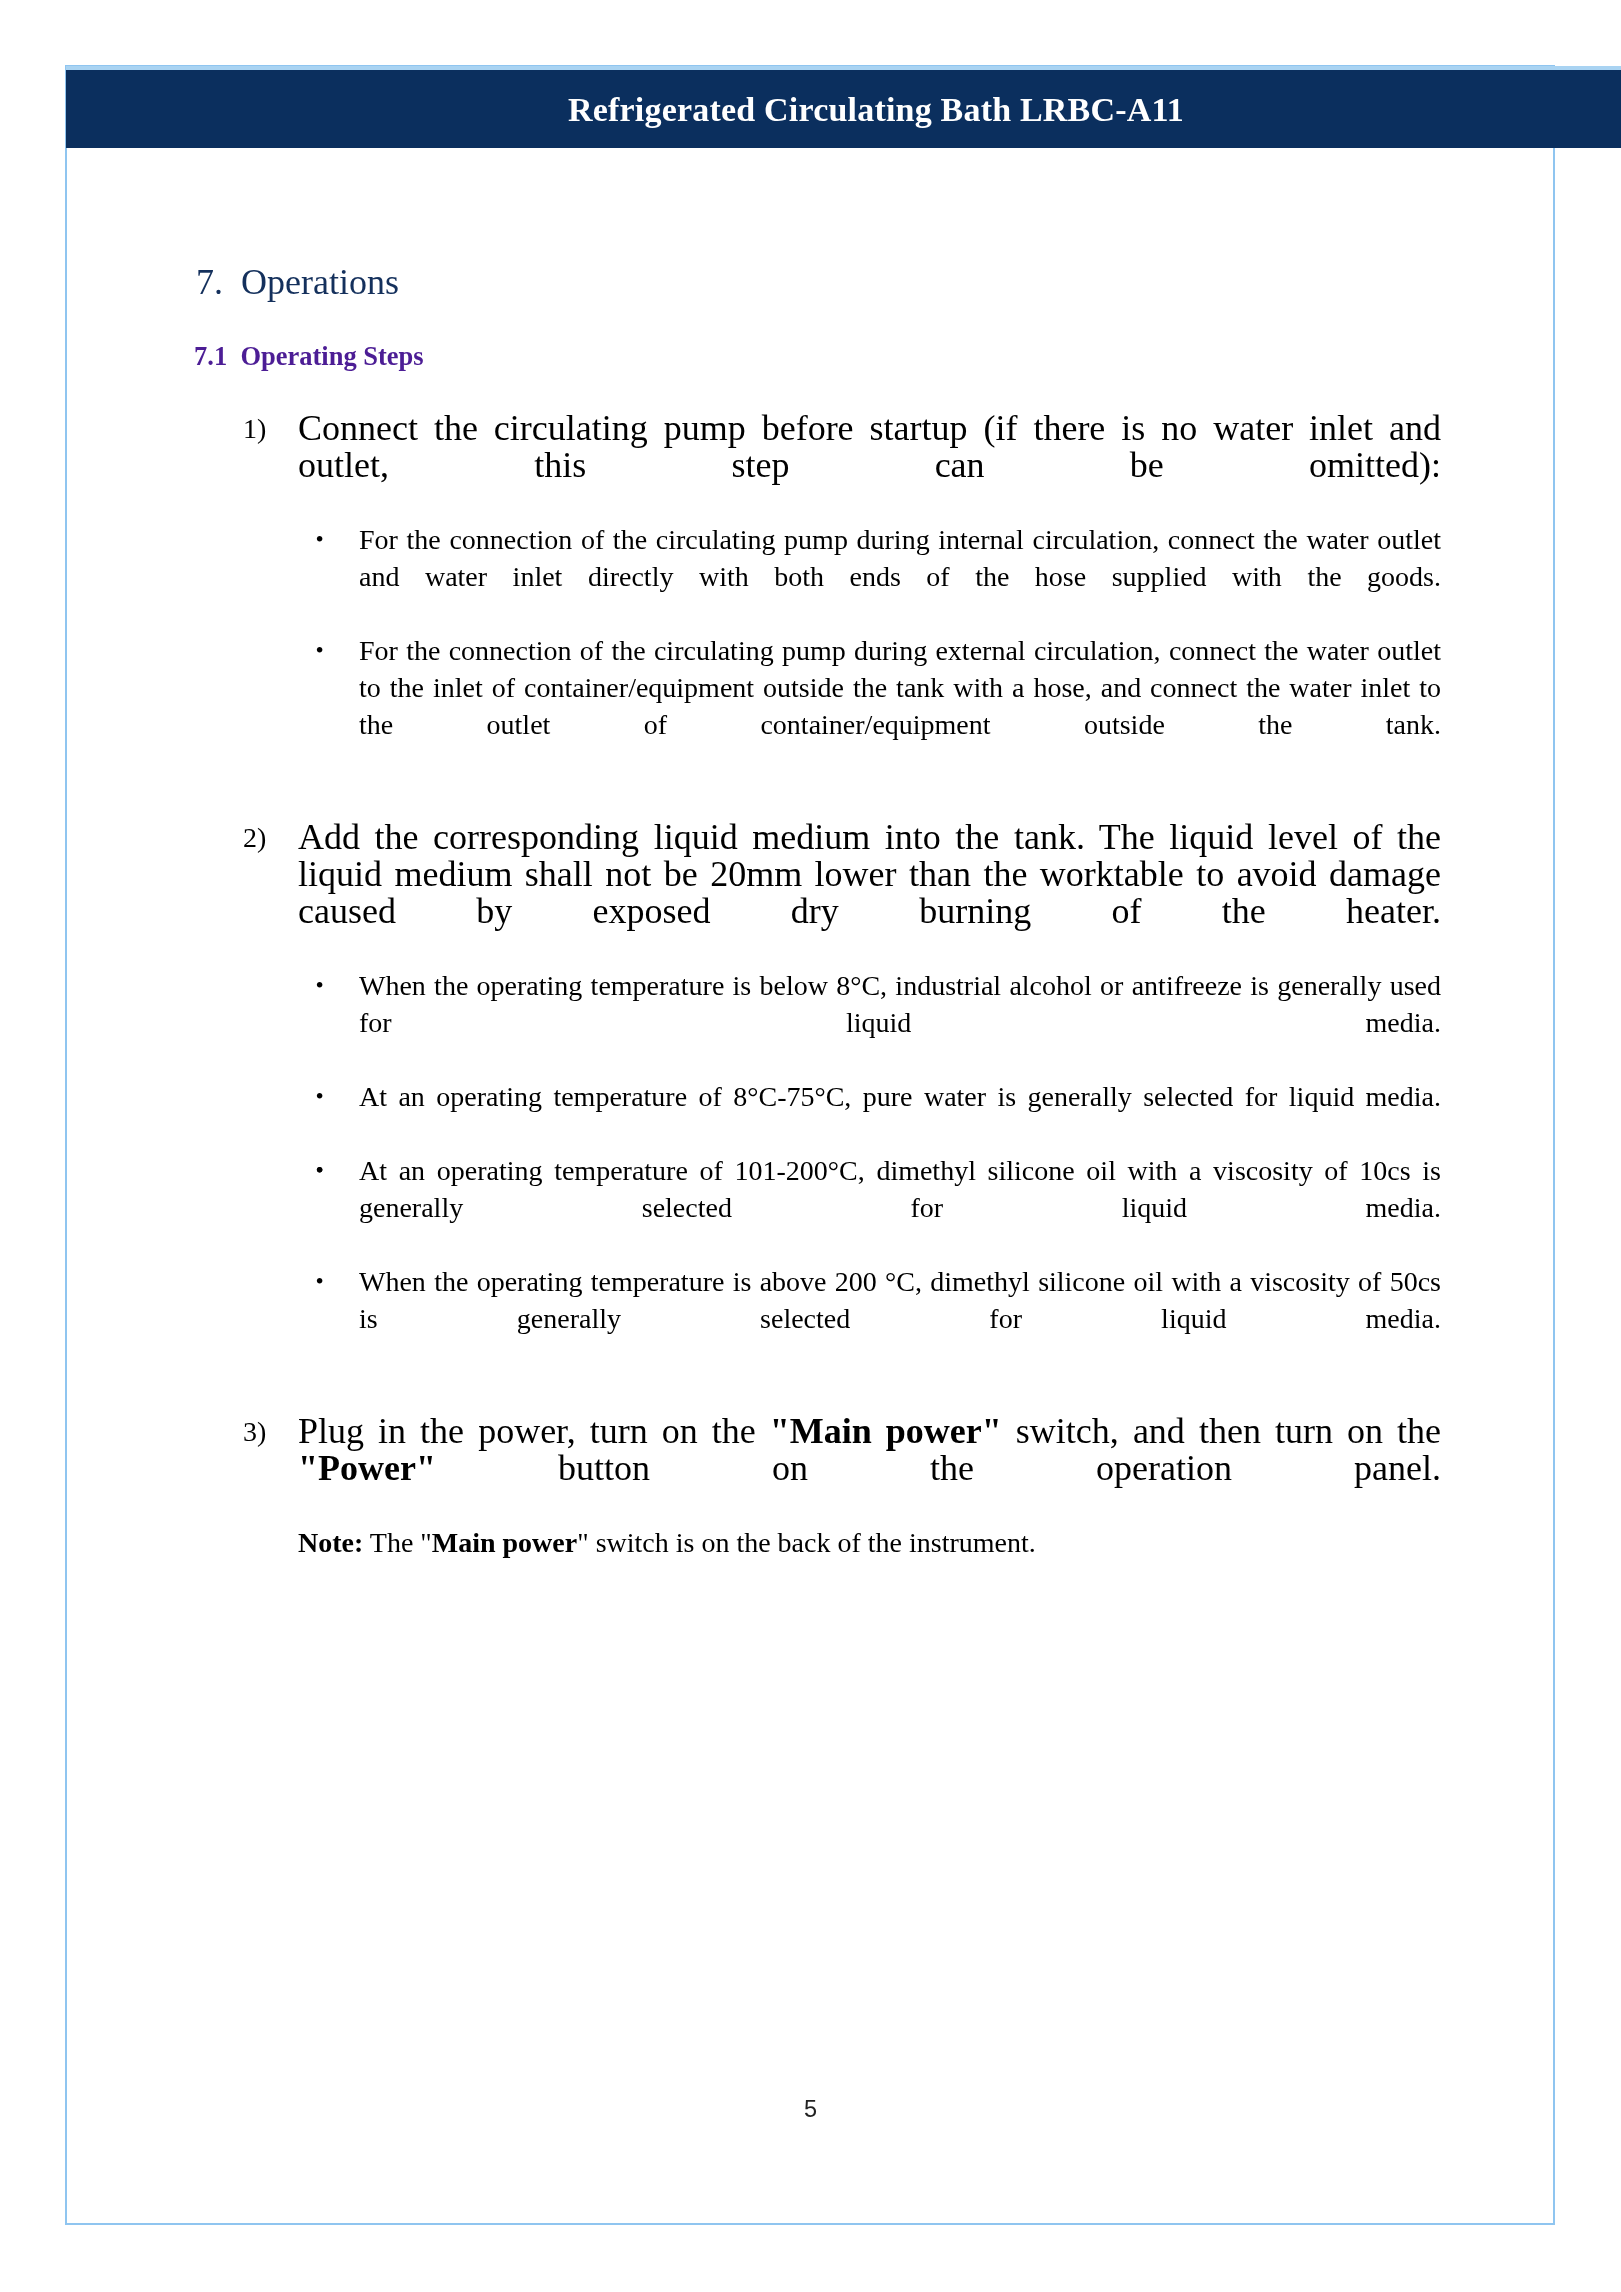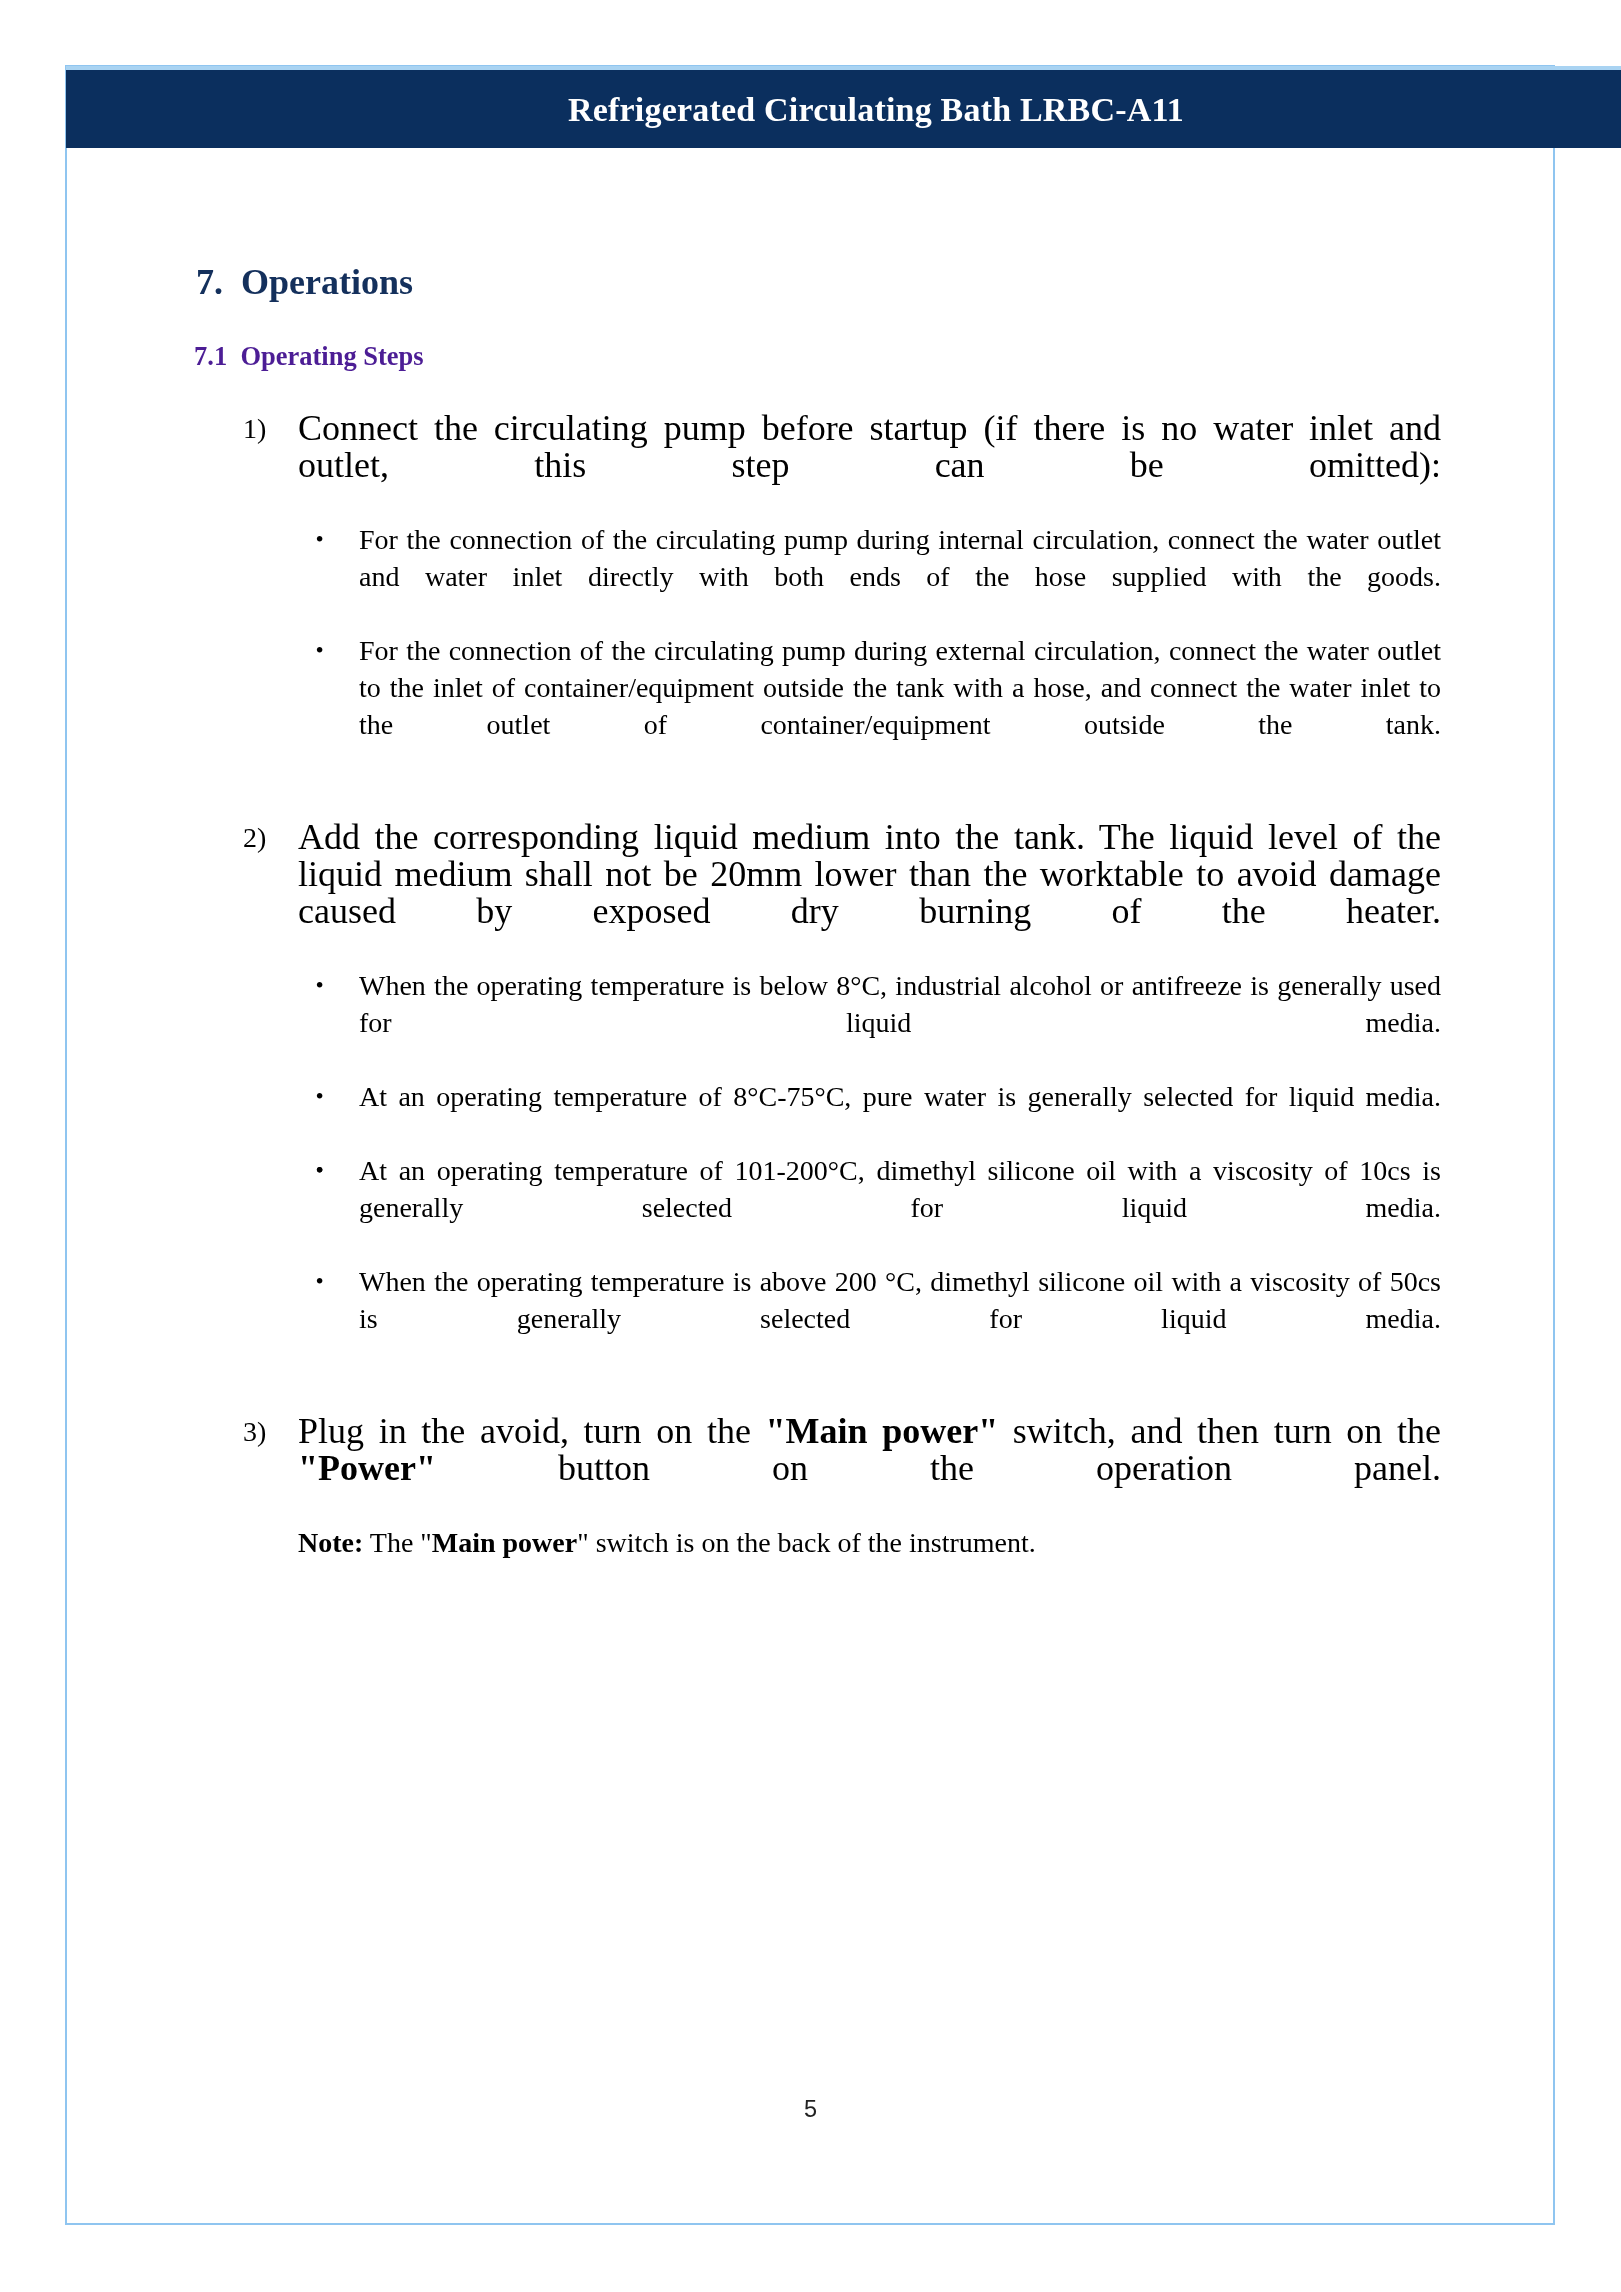--- a/index.html
+++ b/index.html
@@ -67,21 +67,21 @@
     position: absolute;
     left: 196px;
     top: 263px;
     width: 1245px;
   }
 
   h1.section-title {
     font-family: "Liberation Serif", "DejaVu Serif", serif;
     color: #14305C;
     font-size: 36px;
-    font-weight: bold;
+    font-weight: normal;
     margin: 0 0 0 0;
     line-height: 1.1;
     white-space: pre;
   }
   h2.subsection-title {
     font-family: Liberation Serif, serif;
     color: #4c1d95;
     font-size: 26.5px;
     font-weight: bold;
     margin: 39px 0 0 -2px;
@@ -224,21 +224,21 @@
           <li>
             <span class="bullet-glyph">•</span>
             <span class="bullet-text">When the operating temperature is above 200 °C, dimethyl silicone oil with a viscosity of 50cs is generally selected for liquid media.</span>
           </li>
         </ul>
       </li>
 
       <li>
         <span class="step-marker">3)</span>
         <div class="step-text justified">
-          <span>Plug in the avoid, turn on the </span><b>"Main power"</b><span> switch, and then turn on the </span><b>"Power"</b><span> button on the operation panel.</span>
+          <span>Plug in the power, turn on the </span><b>"Main power"</b><span> switch, and then turn on the </span><b>"Power"</b><span> button on the operation panel.</span>
         </div>
         <span class="note-line"><b>Note:</b><span> The "</span><b>Main power</b><span>" switch is on the back of the instrument.</span></span>
       </li>
 
     </ol>
   </div>
 
   <div class="page-number">5</div>
 
 </div>

